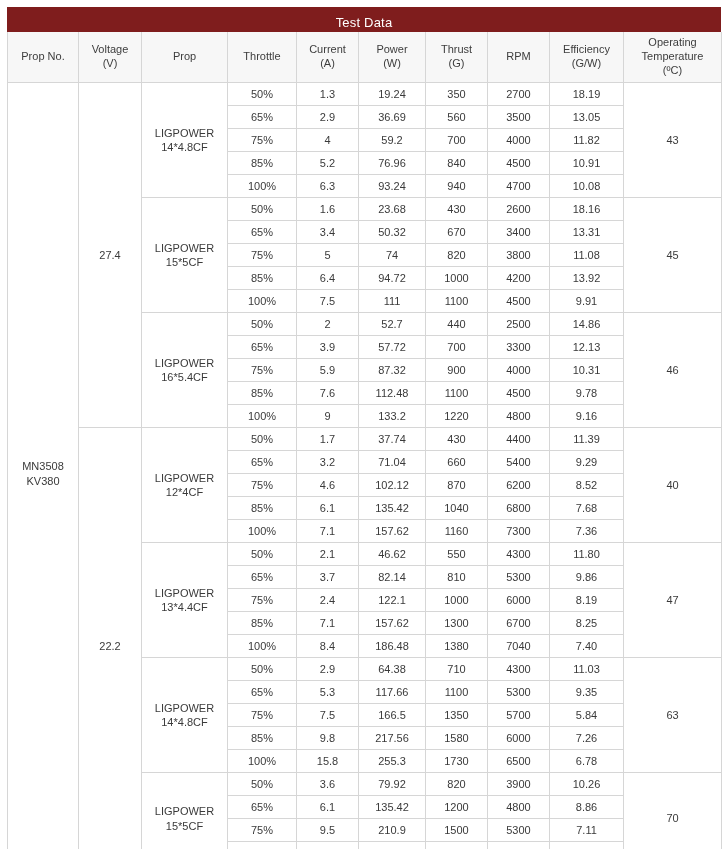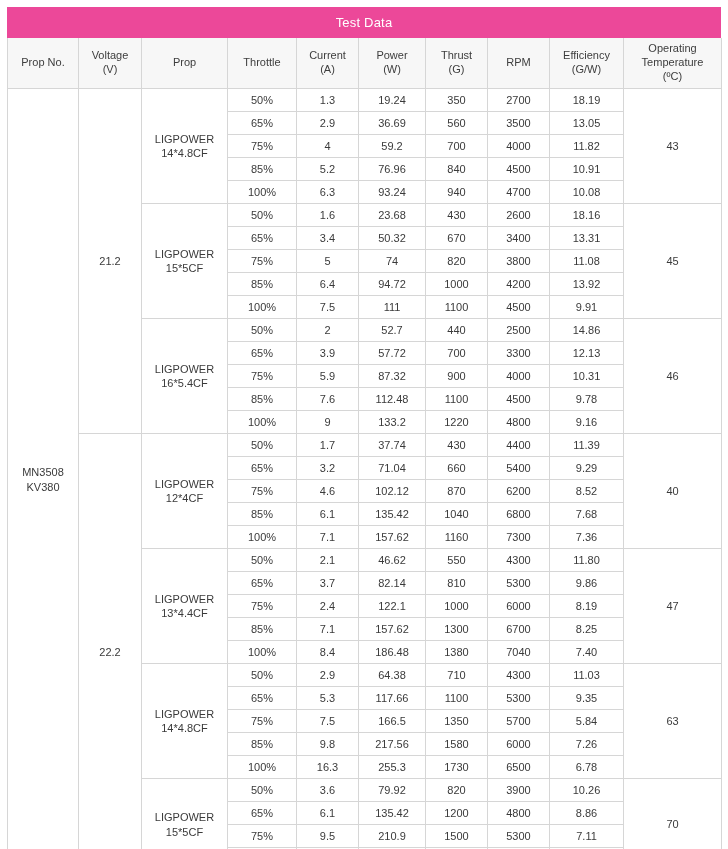--- a/index.html
+++ b/index.html
@@ -16,25 +16,25 @@
     color: #333333;
   }
   #page {
     width: 728px;
     height: 849px;
     box-sizing: border-box;
     padding: 7px 7px 0 7px;
     overflow: hidden;
   }
   .title-bar {
-    background: #ec4899;
+    background: #7f1d1d;
     color: #ffffff;
     font-size: 13px;
     text-align: center;
-    height: 31px;
+    height: 25px;
     line-height: 31px;
     letter-spacing: 0.2px;
   }
   table.data {
     border-collapse: collapse;
     table-layout: fixed;
     width: 714px;
     font-size: 11px;
   }
   table.data th, table.data td {
@@ -131,21 +131,21 @@
         <th>
           <span>Operating</span><br>
           <span>Temperature</span><br>
           <span>(ºC)</span>
         </th>
       </tr>
     </thead>
     <tbody id="tbody">
         <tr>
           <td class="item-cell" rowspan="34"><span>MN3508</span><br><span>KV380</span></td>
-          <td class="volt-cell" rowspan="15">21.2</td>
+          <td class="volt-cell" rowspan="15">27.4</td>
           <td class="prop-cell" rowspan="5"><span>LIGPOWER</span><br><span>14*4.8CF</span></td>
           <td>50%</td>
           <td>1.3</td>
           <td>19.24</td>
           <td>350</td>
           <td>2700</td>
           <td>18.19</td>
           <td class="temp-cell" rowspan="5">43</td>
         </tr>
         <tr>
@@ -378,21 +378,21 @@
         <tr>
           <td>85%</td>
           <td>9.8</td>
           <td>217.56</td>
           <td>1580</td>
           <td>6000</td>
           <td>7.26</td>
         </tr>
         <tr>
           <td>100%</td>
-          <td>16.3</td>
+          <td>15.8</td>
           <td>255.3</td>
           <td>1730</td>
           <td>6500</td>
           <td>6.78</td>
         </tr>
         <tr>
           <td class="prop-cell" rowspan="4"><span>LIGPOWER</span><br><span>15*5CF</span></td>
           <td>50%</td>
           <td>3.6</td>
           <td>79.92</td>

